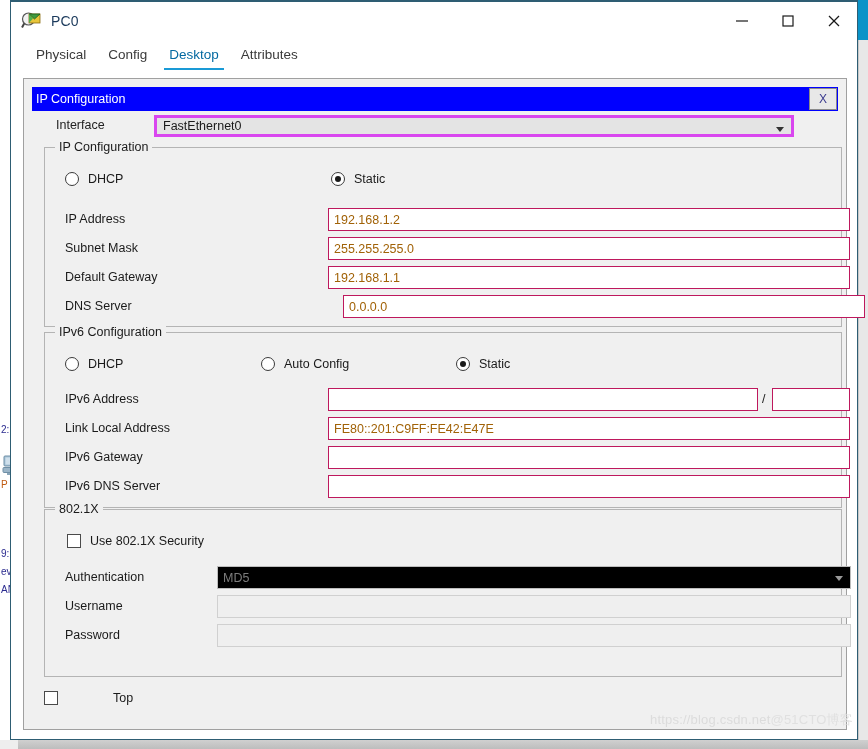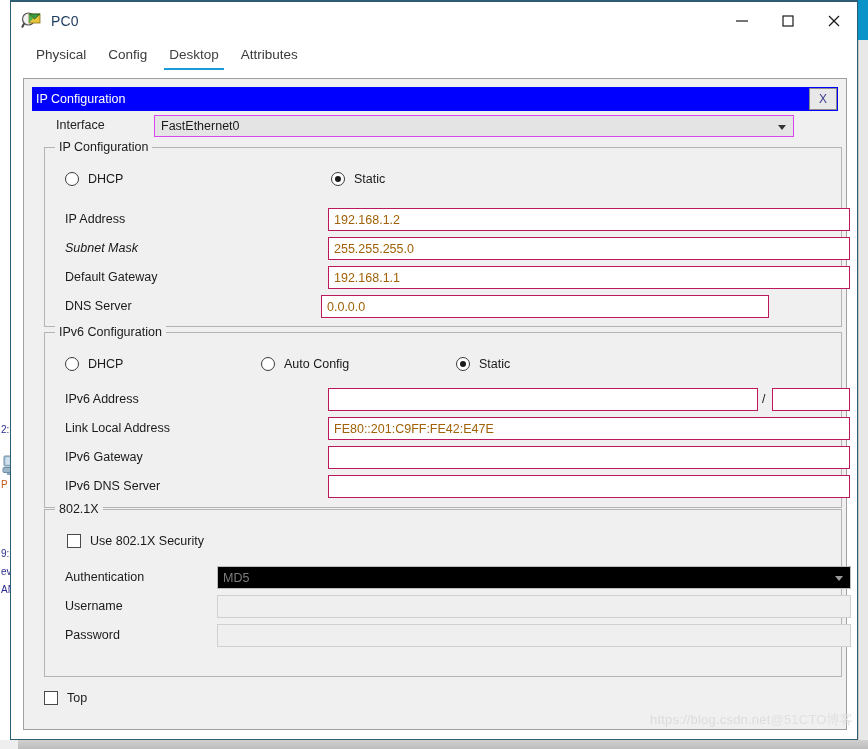--- a/index.html
+++ b/index.html
@@ -87,21 +87,21 @@
     border-bottom: 0;
   }
   .tab {
     padding: 2px 11px 6px 11px;
     font-size: 13.5px;
     color: #3a3a3a;
     cursor: default;
     position: relative;
     line-height: 18px;
   }
-  .tab.active { color: #404040; }
+  .tab.active { color: #0369a1; }
   .tab.active::after {
     content: ""; position: absolute; left: 6px; right: 6px; bottom: 0;
     height: 2px; background: #1a9ad6;
   }
 
   
   #content-area {
     position: absolute;
     left: 12px; top: 76px;
     width: 824px; height: 652px;
@@ -132,21 +132,21 @@
   
   #iface-row {
     position: absolute; left: 8px; top: 36px; width: 810px; height: 24px;
   }
   #iface-label {
     position: absolute; left: 24px; top: 3px; font-size: 12.5px; color: #222;
   }
   #iface-select {
     position: absolute; left: 122px; top: 0; width: 640px; height: 22px;
     background: #e4e4e4;
-    border: 1px solid #d946ef;
+    border: 3px solid #d946ef;
     display: flex; align-items: center;
   }
   #iface-value { font-size: 12.5px; color: #1a1a1a; margin-left: 6px; }
   #iface-arrow {
     position: absolute; right: 7px; top: 9px;
     width: 0; height: 0;
     border-left: 4px solid transparent;
     border-right: 4px solid transparent;
     border-top: 5px solid #333;
   }
@@ -233,21 +233,21 @@
   }
   .checkbox .box {
     width: 14px; height: 14px;
     border: 1.4px solid #4a4a4a;
     background: #ffffff;
     flex: 0 0 auto;
   }
   .checkbox .clabel { font-size: 12.5px; color: #1a1a1a; margin-left: 9px; }
 
   
-  #top-check { position: absolute; left: 20px; top: 612px; }
+  #top-check { position: absolute; left: 20px; top: 612px; gap: 46px; }
 
   
   #watermark {
     position: absolute;
     right: 4px; bottom: 10px;
     font-size: 13px;
     color: #dcdcdc;
     white-space: nowrap;
     pointer-events: none;
     letter-spacing: .2px;
@@ -348,28 +348,28 @@
         <span class="rlabel">DHCP</span>
       </div>
       <div class="radio checked" style="left:286px; top:24px;">
         <span class="dot"></span>
         <span class="rlabel">Static</span>
       </div>
 
       <span class="row-label" style="left:20px; top:64px;">IP Address</span>
       <div class="txt" style="left:283px; top:60px; width:522px;">192.168.1.2</div>
 
-      <span class="row-label" style="left:20px; top:93px;font-style:italic;">Subnet Mask</span>
+      <span class="row-label" style="left:20px; top:93px;">Subnet Mask</span>
       <div class="txt" style="left:283px; top:89px; width:522px;">255.255.255.0</div>
 
       <span class="row-label" style="left:20px; top:122px;">Default Gateway</span>
       <div class="txt" style="left:283px; top:118px; width:522px;">192.168.1.1</div>
 
       <span class="row-label" style="left:20px; top:151px;">DNS Server</span>
-      <div class="txt" style="left:276px; top:147px; width:448px;">0.0.0.0</div>
+      <div class="txt" style="left:298px; top:147px; width:522px;">0.0.0.0</div>
     </div>
 
     <div class="group" id="group-ipv6">
       <span class="group-legend">IPv6 Configuration</span>
 
       <div class="radio" style="left:20px; top:24px;">
         <span class="dot"></span>
         <span class="rlabel">DHCP</span>
       </div>
       <div class="radio" style="left:216px; top:24px;">

